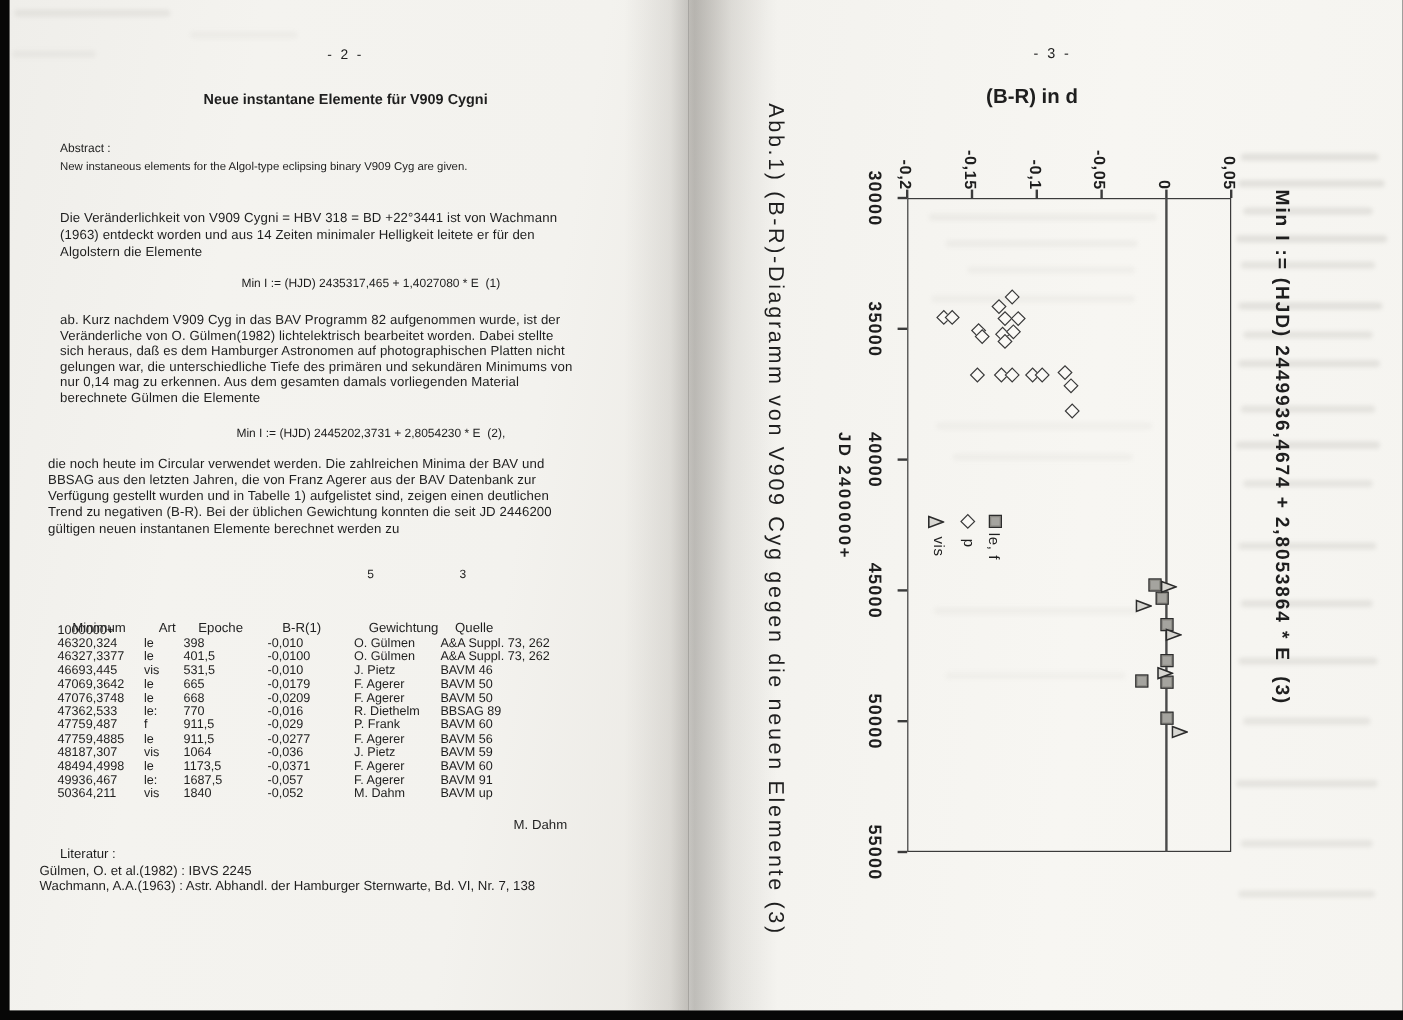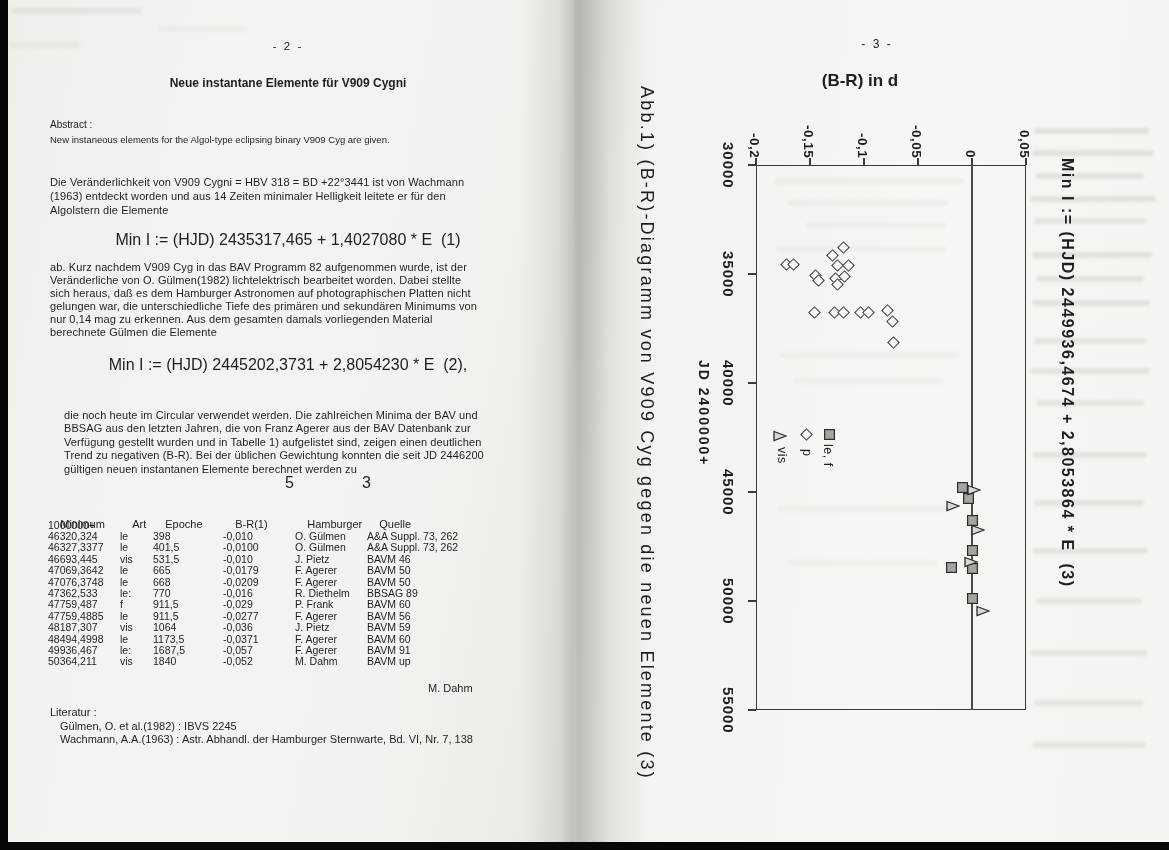--- a/index.html
+++ b/index.html
@@ -13,21 +13,21 @@
     background:linear-gradient(100deg,#efeeea 0%,#f4f3ef 30%,#f3f2ee 70%,#eae8e3 100%);}
   #rpage{left:574px;width:595px;
     background:linear-gradient(95deg,#e7e5e0 0%,#f3f2ee 10%,#f7f6f2 55%,#f5f4f0 100%);}
   .gutter{position:absolute;left:520px;top:0;width:128px;height:842px;z-index:6;pointer-events:none;
     background:linear-gradient(to right,rgba(70,65,58,0) 0%,rgba(70,65,58,0.10) 30%,rgba(55,51,46,0.28) 46%,rgba(70,65,58,0.10) 70%,rgba(70,65,58,0) 100%);}
   .abs{position:absolute;white-space:pre-wrap;z-index:2;}
   .b{font-weight:bold;}
   .center{text-align:center;}
   .body-txt{font-size:11px;line-height:13px;letter-spacing:.1px;}
   .p1{line-height:14px;}
-  .formula{font-size:16px;}
+  .formula{font-size:10px;margin-left:21px;}
   .vtext{writing-mode:vertical-rl;}
   
   #thead span,.trow span{display:inline-block;vertical-align:top;}
   .c0{width:72px}.c1{width:33px}.c2{width:70px}.c3{width:72px}.c4{width:72px}.c5{width:140px}
   #thead{font-size:11px;}
   .trow{height:11.4px;line-height:11.4px;font-size:10.5px;}
   
   #plotbox{position:absolute;left:182px;top:165px;width:270px;height:545px;
     border:1.6px solid #3b3b3b;box-sizing:border-box;z-index:1;}
   .zline{position:absolute;width:1.6px;background:#4a4a4a;z-index:1;}
@@ -65,39 +65,39 @@
 
   <div class="abs body-txt" style="left:42px;top:261px;width:505px;">ab. Kurz nachdem V909 Cyg in das BAV Programm 82 aufgenommen wurde, ist der
 Veränderliche von O. Gülmen(1982) lichtelektrisch bearbeitet worden. Dabei stellte
 sich heraus, daß es dem Hamburger Astronomen auf photographischen Platten nicht
 gelungen war, die unterschiedliche Tiefe des primären und sekundären Minimums von
 nur 0,14 mag zu erkennen. Aus dem gesamten damals vorliegenden Material
 berechnete Gülmen die Elemente</div>
 
   <div class="abs center formula" style="left:0;top:356px;width:560px;">Min I := (HJD) 2445202,3731 + 2,8054230 * E  (2),</div>
 
-  <div class="abs body-txt" style="left:56px;top:381px;width:505px;line-height:13.4px;margin-top:28px;">die noch heute im Circular verwendet werden. Die zahlreichen Minima der BAV und
+  <div class="abs body-txt" style="left:32px;top:381px;width:505px;line-height:13.4px;">die noch heute im Circular verwendet werden. Die zahlreichen Minima der BAV und
 BBSAG aus den letzten Jahren, die von Franz Agerer aus der BAV Datenbank zur
 Verfügung gestellt wurden und in Tabelle 1) aufgelistet sind, zeigen einen deutlichen
 Trend zu negativen (B-R). Bei der üblichen Gewichtung konnten die seit JD 2446200
 gültigen neuen instantanen Elemente berechnet werden zu</div>
 
   <div class="abs formula" style="left:277px;top:474px;">5</div>
   <div class="abs formula" style="left:354px;top:474px;">3</div>
 
   <div class="abs" id="thead" style="left:40px;top:506px;">
-    <span class="c0">Minimum</span><span class="c1">Art</span><span class="c2">Epoche</span><span class="c3">B-R(1)</span><span class="c4">Hamburger</span><span class="c5">Quelle</span>
+    <span class="c0">Minimum</span><span class="c1">Art</span><span class="c2">Epoche</span><span class="c3">B-R(1)</span><span class="c4">Gewichtung</span><span class="c5">Quelle</span>
   </div>
   <div class="abs" style="left:40px;top:518.5px;font-size:10.5px;">1000000+</div>
   <div class="abs" id="trows" style="left:40px;top:531px;"><div class="trow"><span class="c0">46320,324</span><span class="c1">le</span><span class="c2">398</span><span class="c3">-0,010</span><span class="c4">O. Gülmen</span><span class="c5">A&amp;A Suppl. 73, 262</span></div><div class="trow"><span class="c0">46327,3377</span><span class="c1">le</span><span class="c2">401,5</span><span class="c3">-0,0100</span><span class="c4">O. Gülmen</span><span class="c5">A&amp;A Suppl. 73, 262</span></div><div class="trow"><span class="c0">46693,445</span><span class="c1">vis</span><span class="c2">531,5</span><span class="c3">-0,010</span><span class="c4">J. Pietz</span><span class="c5">BAVM 46</span></div><div class="trow"><span class="c0">47069,3642</span><span class="c1">le</span><span class="c2">665</span><span class="c3">-0,0179</span><span class="c4">F. Agerer</span><span class="c5">BAVM 50</span></div><div class="trow"><span class="c0">47076,3748</span><span class="c1">le</span><span class="c2">668</span><span class="c3">-0,0209</span><span class="c4">F. Agerer</span><span class="c5">BAVM 50</span></div><div class="trow"><span class="c0">47362,533</span><span class="c1">le:</span><span class="c2">770</span><span class="c3">-0,016</span><span class="c4">R. Diethelm</span><span class="c5">BBSAG 89</span></div><div class="trow"><span class="c0">47759,487</span><span class="c1">f</span><span class="c2">911,5</span><span class="c3">-0,029</span><span class="c4">P. Frank</span><span class="c5">BAVM 60</span></div><div class="trow"><span class="c0">47759,4885</span><span class="c1">le</span><span class="c2">911,5</span><span class="c3">-0,0277</span><span class="c4">F. Agerer</span><span class="c5">BAVM 56</span></div><div class="trow"><span class="c0">48187,307</span><span class="c1">vis</span><span class="c2">1064</span><span class="c3">-0,036</span><span class="c4">J. Pietz</span><span class="c5">BAVM 59</span></div><div class="trow"><span class="c0">48494,4998</span><span class="c1">le</span><span class="c2">1173,5</span><span class="c3">-0,0371</span><span class="c4">F. Agerer</span><span class="c5">BAVM 60</span></div><div class="trow"><span class="c0">49936,467</span><span class="c1">le:</span><span class="c2">1687,5</span><span class="c3">-0,057</span><span class="c4">F. Agerer</span><span class="c5">BAVM 91</span></div><div class="trow"><span class="c0">50364,211</span><span class="c1">vis</span><span class="c2">1840</span><span class="c3">-0,052</span><span class="c4">M. Dahm</span><span class="c5">BAVM up</span></div></div>
 
   <div class="abs" style="left:420px;top:682px;font-size:11px;">M. Dahm</div>
 
   <div class="abs" style="left:42px;top:706px;font-size:11px;">Literatur :</div>
-  <div class="abs" style="left:52px;top:720px;width:510px;font-size:11px;line-height:13px;">Gülmen, O. et al.(1982) : IBVS 2245
+  <div class="abs" style="left:25px;top:720px;width:510px;font-size:11px;line-height:13px;">Gülmen, O. et al.(1982) : IBVS 2245
 Wachmann, A.A.(1963) : Astr. Abhandl. der Hamburger Sternwarte, Bd. VI, Nr. 7, 138</div>
 <div class="bleed" style="left: 4px; top: 8px; width: 130px; opacity: 0.2;"></div>
     <div class="bleed" style="left: 2px; top: 42px; width: 70px; opacity: 0.14;"></div>
     <div class="bleed" style="left: 150px; top: 26px; width: 90px; opacity: 0.1;"></div>
   </div>
 
 <div class="page" id="rpage">
   <div class="abs center" style="left:253px;top:37px;width:100px;font-size:12px;letter-spacing:2px;">- 3 -</div>
 
   <div class="abs center b" style="left:221px;top:71px;width:130px;font-size:17px;">(B-R) in d</div>

